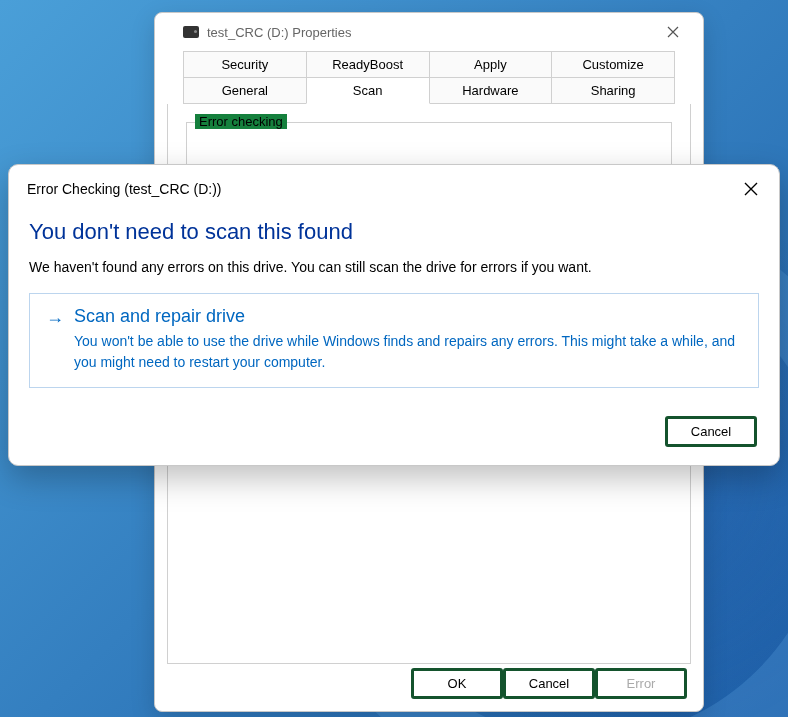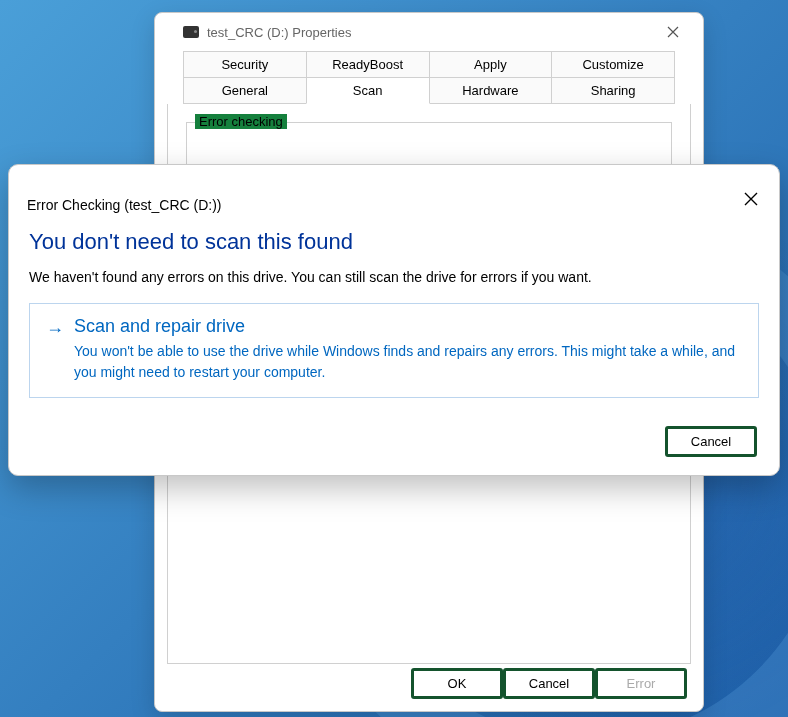--- a/index.html
+++ b/index.html
@@ -160,22 +160,22 @@
       top: 164px;
       width: 772px;
       background: #fff;
       border: 1px solid #c8c8c8;
       border-radius: 10px;
       box-shadow: 0 12px 32px rgba(0,0,0,0.25);
       padding-bottom: 18px;
     }
     .dialog-titlebar {
       display: flex;
-      align-items: flex-end;
-      padding: 20px 14px 6px 18px;
+      align-items: center;
+      padding: 10px 14px 6px 18px;
     }
     .dialog-title {
       font-size: 14px;
       color: #000;
       flex: 1;
     }
     .dialog-close {
       width: 28px;
       height: 28px;
       display: flex;

